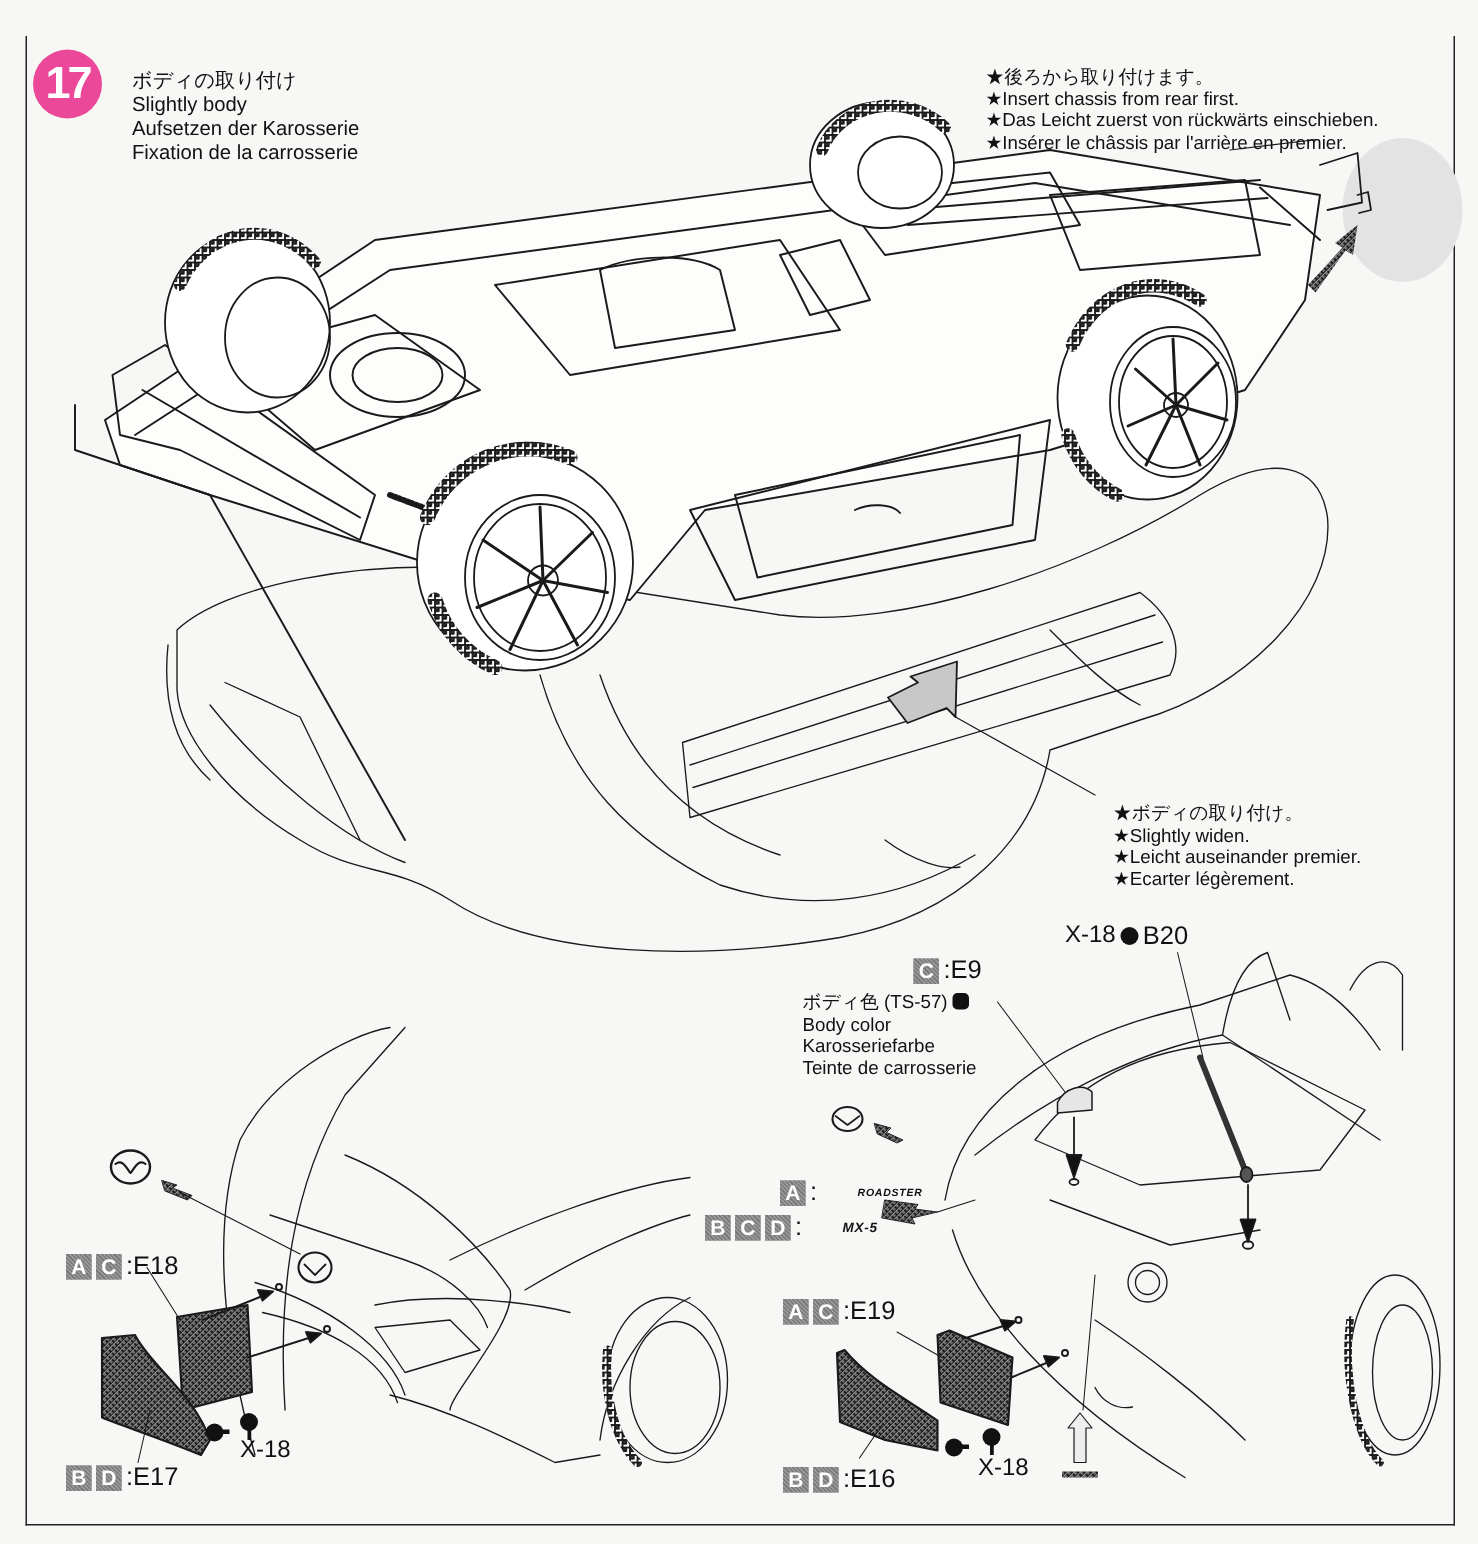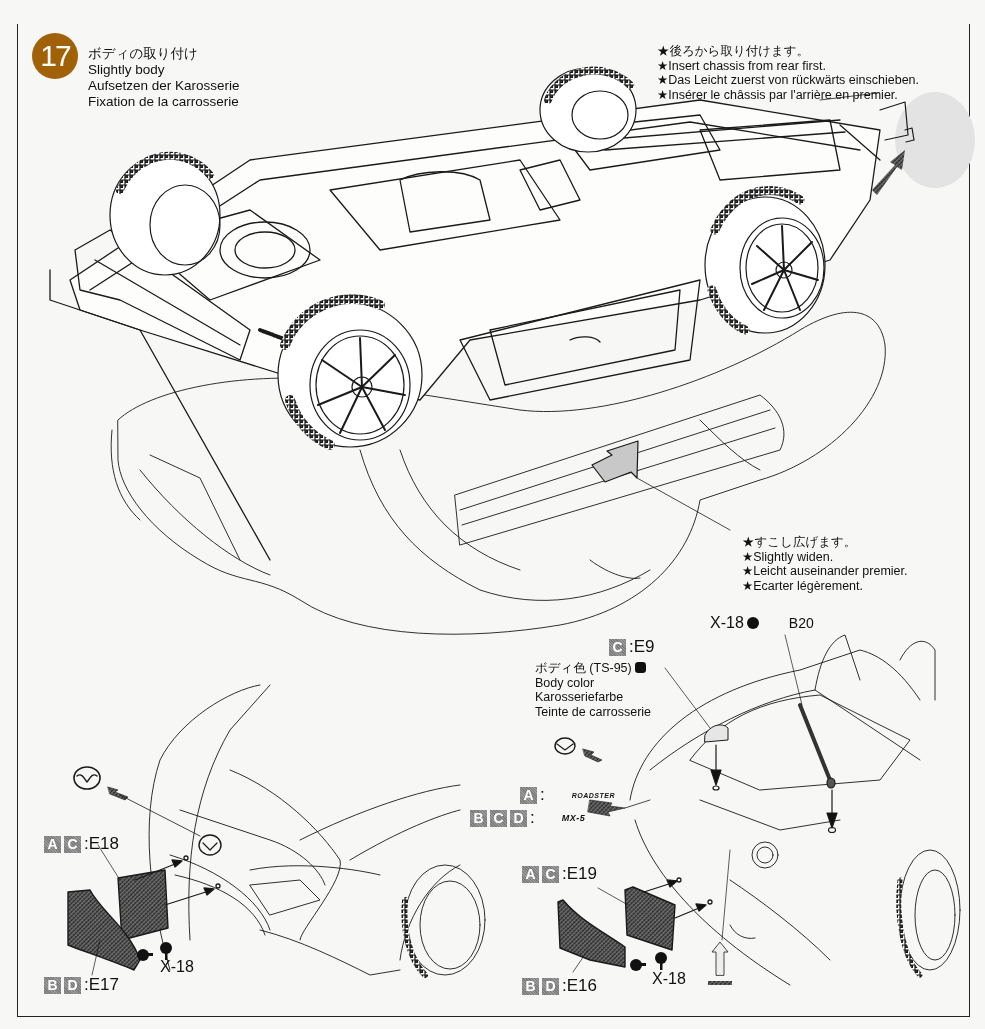--- a/index.html
+++ b/index.html
@@ -1,22 +1,22 @@
 <!DOCTYPE html>
 <html><head>
   <meta charset="utf-8">
   <style>
     html, body { margin: 0; padding: 0; background: #f7f7f5; }
     body { width: 985px; height: 1029px; position: relative; overflow: hidden;
            font-family: "Liberation Sans", sans-serif; color: #111; }
     .frame { position: absolute; left: 17px; top: 24px; width: 951px; height: 992px;
              border-left: 1.5px solid #222; border-right: 1.5px solid #222; border-bottom: 1.5px solid #222; }
     .abs { position: absolute; }
-    .step-badge { left: 32px; top: 33px; width: 46px; height: 46px; border-radius: 50%;
-                  background: #a16207; color: #fff; font-weight: normal; font-size: 30px;
+    .step-badge { left: 22px; top: 33px; width: 46px; height: 46px; border-radius: 50%;
+                  background: #ec4899; color: #fff; font-weight: bold; font-size: 30px;
                   line-height: 46px; text-align: center; letter-spacing: -2px; }
     .title-block { left: 88px; top: 46px; font-size: 13.5px; line-height: 16px; }
     .title-block div { white-space: nowrap; }
     .note { font-size: 12.5px; line-height: 14.5px; white-space: nowrap; }
     .note div::before { content: "\2605"; }
     .svg-layer { position: absolute; left: 0; top: 0; }
     .part-label { font-size: 17px; white-space: nowrap; display: flex; align-items: center; gap: 3px; }
     .pl-box { display: inline-block; width: 17px; height: 17px; background: #8a8a8a;
               color: #fff; font-weight: bold; font-size: 14px; line-height: 17px; text-align: center;
               background-image: repeating-linear-gradient(45deg, #7c7c7c 0 1px, #9a9a9a 1px 2px); }
@@ -260,39 +260,39 @@
 </div>
 
 <div class="abs note" style="left:657px; top:44px;">
   <div>後ろから取り付けます。</div>
   <div>Insert chassis from rear first.</div>
   <div>Das Leicht zuerst von rückwärts einschieben.</div>
   <div>Insérer le châssis par l'arrière en premier.</div>
 </div>
 
 <div class="abs note" style="left:742px; top:535px;">
-  <div>すこし広げます。</div>
+  <div>ボディの取り付け。</div>
   <div>Slightly widen.</div>
   <div>Leicht auseinander premier.</div>
   <div>Ecarter légèrement.</div>
 </div>
 
 <div class="abs part-label" style="left:710px; top:614px;">
   <span class="small-mark">X-18</span>
   <span style="display:inline-block;width:12px;height:12px;border-radius:50%;background:#111;"></span>
-  <span style="font-size:14px;margin-left:27px;">B20</span>
+  <span style="font-size:17px;">B20</span>
 </div>
 
 <div class="abs part-label" style="left:609px; top:637px;">
   <span class="pl-box">C</span>
   <span>:<span>E9</span></span>
 </div>
 
 <div class="abs paint-block" style="left:535px; top:661px;">
-  <div><span>ボディ色 (TS-95)</span> <span style="display:inline-block;width:11px;height:11px;background:#111;border-radius:30%;vertical-align:-1px;"></span></div>
+  <div><span>ボディ色 (TS-57)</span> <span style="display:inline-block;width:11px;height:11px;background:#111;border-radius:30%;vertical-align:-1px;"></span></div>
   <div>Body color</div>
   <div>Karosseriefarbe</div>
   <div>Teinte de carrosserie</div>
 </div>
 
 <div class="abs part-label" style="left:520px; top:785px;">
   <span class="pl-box">A</span>
   <span>:</span>
   <span class="emblem-tag">ROADSTER</span>
 </div>

